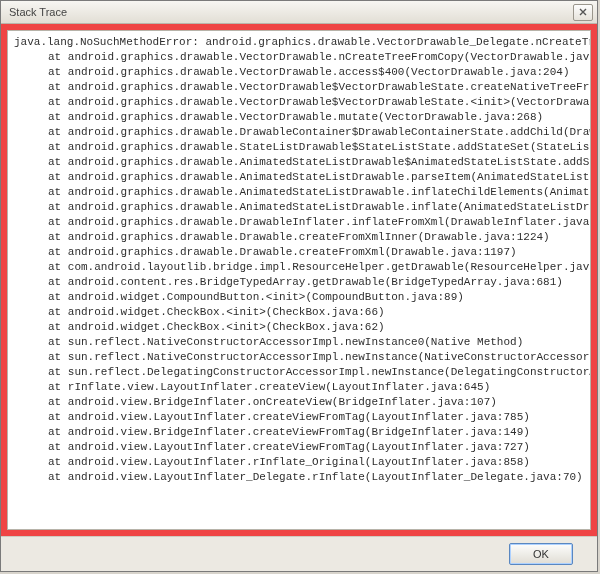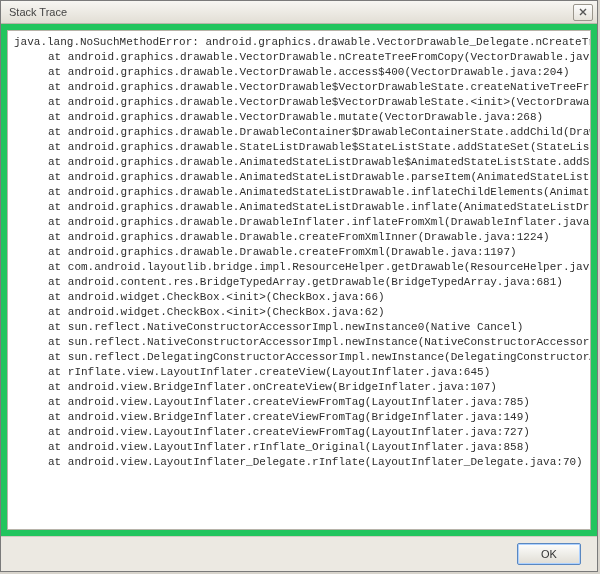--- a/index.html
+++ b/index.html
@@ -1,24 +1,24 @@
 <!DOCTYPE html>
 <html><head>
 <meta charset="utf-8">
 <style>
   html,body{margin:0;padding:0;font-family:"MS Sans Serif",Tahoma,Arial,sans-serif;font-size:11px;color:#333;background:#d8d4cc;}
-  .dialog{width:598px;height:572px;margin:0;border:1px solid #7a7a7a;box-sizing:border-box;display:flex;flex-direction:column;background:#22c55e;}
+  .dialog{width:598px;height:572px;margin:0;border:1px solid #7a7a7a;box-sizing:border-box;display:flex;flex-direction:column;background:#ef4444;}
   .titlebar{height:22px;background:linear-gradient(#f7f6f2,#e2ded5);border-bottom:1px solid #b9b5ab;display:flex;align-items:center;padding:0 4px 0 8px;}
   .titlebar .title{flex:1;font-size:11px;color:#444;}
   .titlebar .close{width:18px;height:15px;border:1px solid #9a968c;border-radius:2px;background:linear-gradient(#fdfdfd,#e6e3db);display:flex;align-items:center;justify-content:center;cursor:pointer;}
   .titlebar .close svg{width:8px;height:8px;}
   .content{flex:1;margin:6px;border:1px solid #b7b3a9;background:#fff;overflow:auto;padding:4px 6px;font-family:"Courier New",monospace;font-size:11px;line-height:15px;color:#2e2e2e;}
   .error-line{white-space:pre;}
   .frame-line{white-space:pre;padding-left:34px;}
-  .footer{height:34px;display:flex;align-items:center;justify-content:flex-end;padding:0 16px;gap:6px;border-top:1px solid #cfcbc1;background:#ece9e2;}
+  .footer{height:34px;display:flex;align-items:center;justify-content:flex-end;padding:0 24px;gap:6px;border-top:1px solid #cfcbc1;background:#ece9e2;}
   .btn{min-width:64px;height:22px;border:1px solid #8f8b82;border-radius:2px;background:linear-gradient(#fdfdfc,#e0ddd4);font-size:11px;color:#333;cursor:pointer;}
   .btn.default{border:1px solid #5a87c0;box-shadow:0 0 0 1px #add1ff inset;}
   .content::-webkit-scrollbar{width:16px;height:16px;}
   .content::-webkit-scrollbar-track{background:#efede6;}
   .content::-webkit-scrollbar-thumb{background:#cfcbc1;border:1px solid #aba79d;}
 </style>
 </head>
 <body>
 
 <div class="dialog">
@@ -46,23 +46,24 @@
       <div class="frame-line">at android.graphics.drawable.StateListDrawable$StateListState.addStateSet(StateListDrawable.java:329)</div>
       <div class="frame-line">at android.graphics.drawable.AnimatedStateListDrawable$AnimatedStateListState.addStateSet(AnimatedStateListDrawable.java</div>
       <div class="frame-line">at android.graphics.drawable.AnimatedStateListDrawable.parseItem(AnimatedStateListDrawable.java:525)</div>
       <div class="frame-line">at android.graphics.drawable.AnimatedStateListDrawable.inflateChildElements(AnimatedStateListDrawable.java:453)</div>
       <div class="frame-line">at android.graphics.drawable.AnimatedStateListDrawable.inflate(AnimatedStateListDrawable.java:385)</div>
       <div class="frame-line">at android.graphics.drawable.DrawableInflater.inflateFromXml(DrawableInflater.java:130)</div>
       <div class="frame-line">at android.graphics.drawable.Drawable.createFromXmlInner(Drawable.java:1224)</div>
       <div class="frame-line">at android.graphics.drawable.Drawable.createFromXml(Drawable.java:1197)</div>
       <div class="frame-line">at com.android.layoutlib.bridge.impl.ResourceHelper.getDrawable(ResourceHelper.java:315)</div>
       <div class="frame-line">at android.content.res.BridgeTypedArray.getDrawable(BridgeTypedArray.java:681)</div>
+      <div class="frame-line">at android.widget.CompoundButton.&lt;init&gt;(CompoundButton.java:89)</div>
       <div class="frame-line">at android.widget.CheckBox.&lt;init&gt;(CheckBox.java:66)</div>
       <div class="frame-line">at android.widget.CheckBox.&lt;init&gt;(CheckBox.java:62)</div>
-      <div class="frame-line">at sun.reflect.NativeConstructorAccessorImpl.newInstance0(Native Cancel)</div>
+      <div class="frame-line">at sun.reflect.NativeConstructorAccessorImpl.newInstance0(Native Method)</div>
       <div class="frame-line">at sun.reflect.NativeConstructorAccessorImpl.newInstance(NativeConstructorAccessorImpl.java:62)</div>
       <div class="frame-line">at sun.reflect.DelegatingConstructorAccessorImpl.newInstance(DelegatingConstructorAccessorImpl.java:45)</div>
       <div class="frame-line">at rInflate.view.LayoutInflater.createView(LayoutInflater.java:645)</div>
       <div class="frame-line">at android.view.BridgeInflater.onCreateView(BridgeInflater.java:107)</div>
       <div class="frame-line">at android.view.LayoutInflater.createViewFromTag(LayoutInflater.java:785)</div>
       <div class="frame-line">at android.view.BridgeInflater.createViewFromTag(BridgeInflater.java:149)</div>
       <div class="frame-line">at android.view.LayoutInflater.createViewFromTag(LayoutInflater.java:727)</div>
       <div class="frame-line">at android.view.LayoutInflater.rInflate_Original(LayoutInflater.java:858)</div>
       <div class="frame-line">at android.view.LayoutInflater_Delegate.rInflate(LayoutInflater_Delegate.java:70)</div>
     </div>

